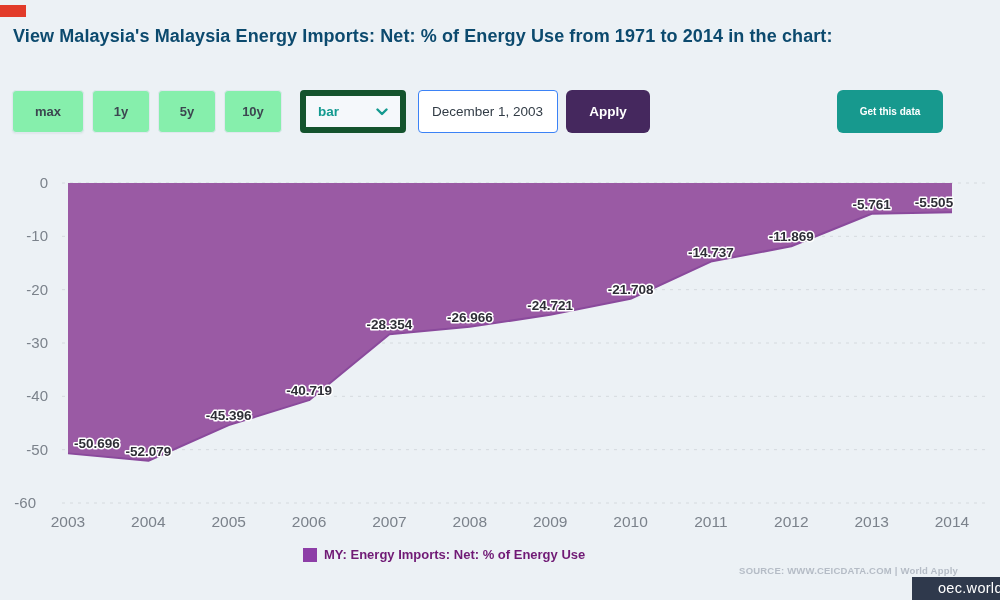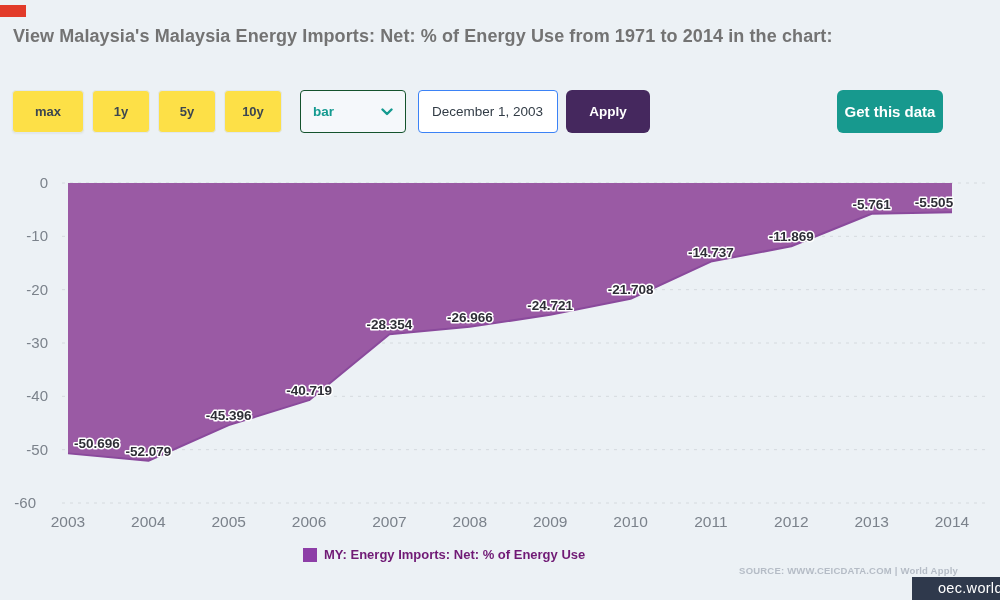--- a/index.html
+++ b/index.html
@@ -3,40 +3,40 @@
 <meta charset="utf-8">
 <style>
   * { margin:0; padding:0; box-sizing:border-box; }
   html,body { width:1000px; height:600px; }
   body { font-family:"Liberation Sans", sans-serif; }
   .stage { position:relative; width:1000px; height:600px; background:#ecf1f5; overflow:hidden; }
 
   .rec-mark { position:absolute; left:0; top:5px; width:26px; height:12px; background:#e23b2a; }
 
   .page-title { position:absolute; left:13px; top:26px; width:975px;
-    font-size:18px; font-weight:700; color:#737373; letter-spacing:.1px; }
+    font-size:18px; font-weight:700; color:#0c4a6e; letter-spacing:.1px; }
 
   .toolbar { position:absolute; left:12px; top:90px; width:976px; height:43px; display:flex; align-items:stretch; }
-  .tb { border:1px solid #e0e7ee; border-radius:4px; background:#fde047; color:#3c4650;
+  .tb { border:1px solid #e0e7ee; border-radius:4px; background:#86efac; color:#3c4650;
     font-family:"Liberation Sans", sans-serif; font-size:13px; font-weight:600;
     display:flex; align-items:center; justify-content:center; cursor:pointer; }
-  .tb.active { background:#fde047; box-shadow:0 1px 2px rgba(40,60,80,.06); }
+  .tb.active { background:#86efac; box-shadow:0 1px 2px rgba(40,60,80,.06); }
   .w-max{width:72px;} .w-1y{width:58px; margin-left:8px;} .w-5y{width:58px; margin-left:8px;} .w-10y{width:58px; margin-left:8px;}
-  .select-bar { width:106px; margin-left:18px; border:1px solid #14532d; border-radius:4px; background:#f5f8fb;
+  .select-bar { width:106px; margin-left:18px; border:6px solid #14532d; border-radius:4px; background:#f5f8fb;
     display:flex; align-items:center; justify-content:space-between; padding:0 12px; cursor:pointer; }
   .select-bar .val { color:#149a90; font-size:13.5px; font-weight:700; }
   .date-input { width:140px; border:1px solid #3b82f6; border-radius:4px; background:#ffffff;
     color:#323c46; font-size:13.5px; display:flex; align-items:center; padding:0 13px; }
   .date-from { margin-left:12px; }
   .date-to { margin-left:8px; background:#f3f7fa; }
   .btn-apply { width:84px; margin-left:8px; border:none; border-radius:6px; background:#45285e;
     color:#fff; font-size:13.5px; font-weight:700; cursor:pointer;
     display:flex; align-items:center; justify-content:center; }
   .btn-get { width:106px; margin-left:auto; margin-right:45px; border:none; border-radius:6px; background:#17998e;
-    color:#fff; font-size:15px; font-weight:700; cursor:pointer;
+    color:#fff; font-size:10px; font-weight:700; cursor:pointer;
     display:flex; align-items:center; justify-content:center; }
 
   #chart-svg { position:absolute; left:0; top:0; }
   .grid-line { stroke:#d5dade; stroke-width:1; stroke-dasharray:3 5; fill:none; }
   .ytick { font:15px "Liberation Sans", sans-serif; fill:#7b828b; }
   .xtick { font:15.5px "Liberation Sans", sans-serif; fill:#7b828b; }
   .dlabel { font:600 13.5px "Liberation Sans", sans-serif; fill:#2e2e36;
     stroke:#ffffff; stroke-width:3px; paint-order:stroke; stroke-linejoin:round; }
 
   .legend { position:absolute; left:303px; top:547px; display:flex; align-items:center; }

